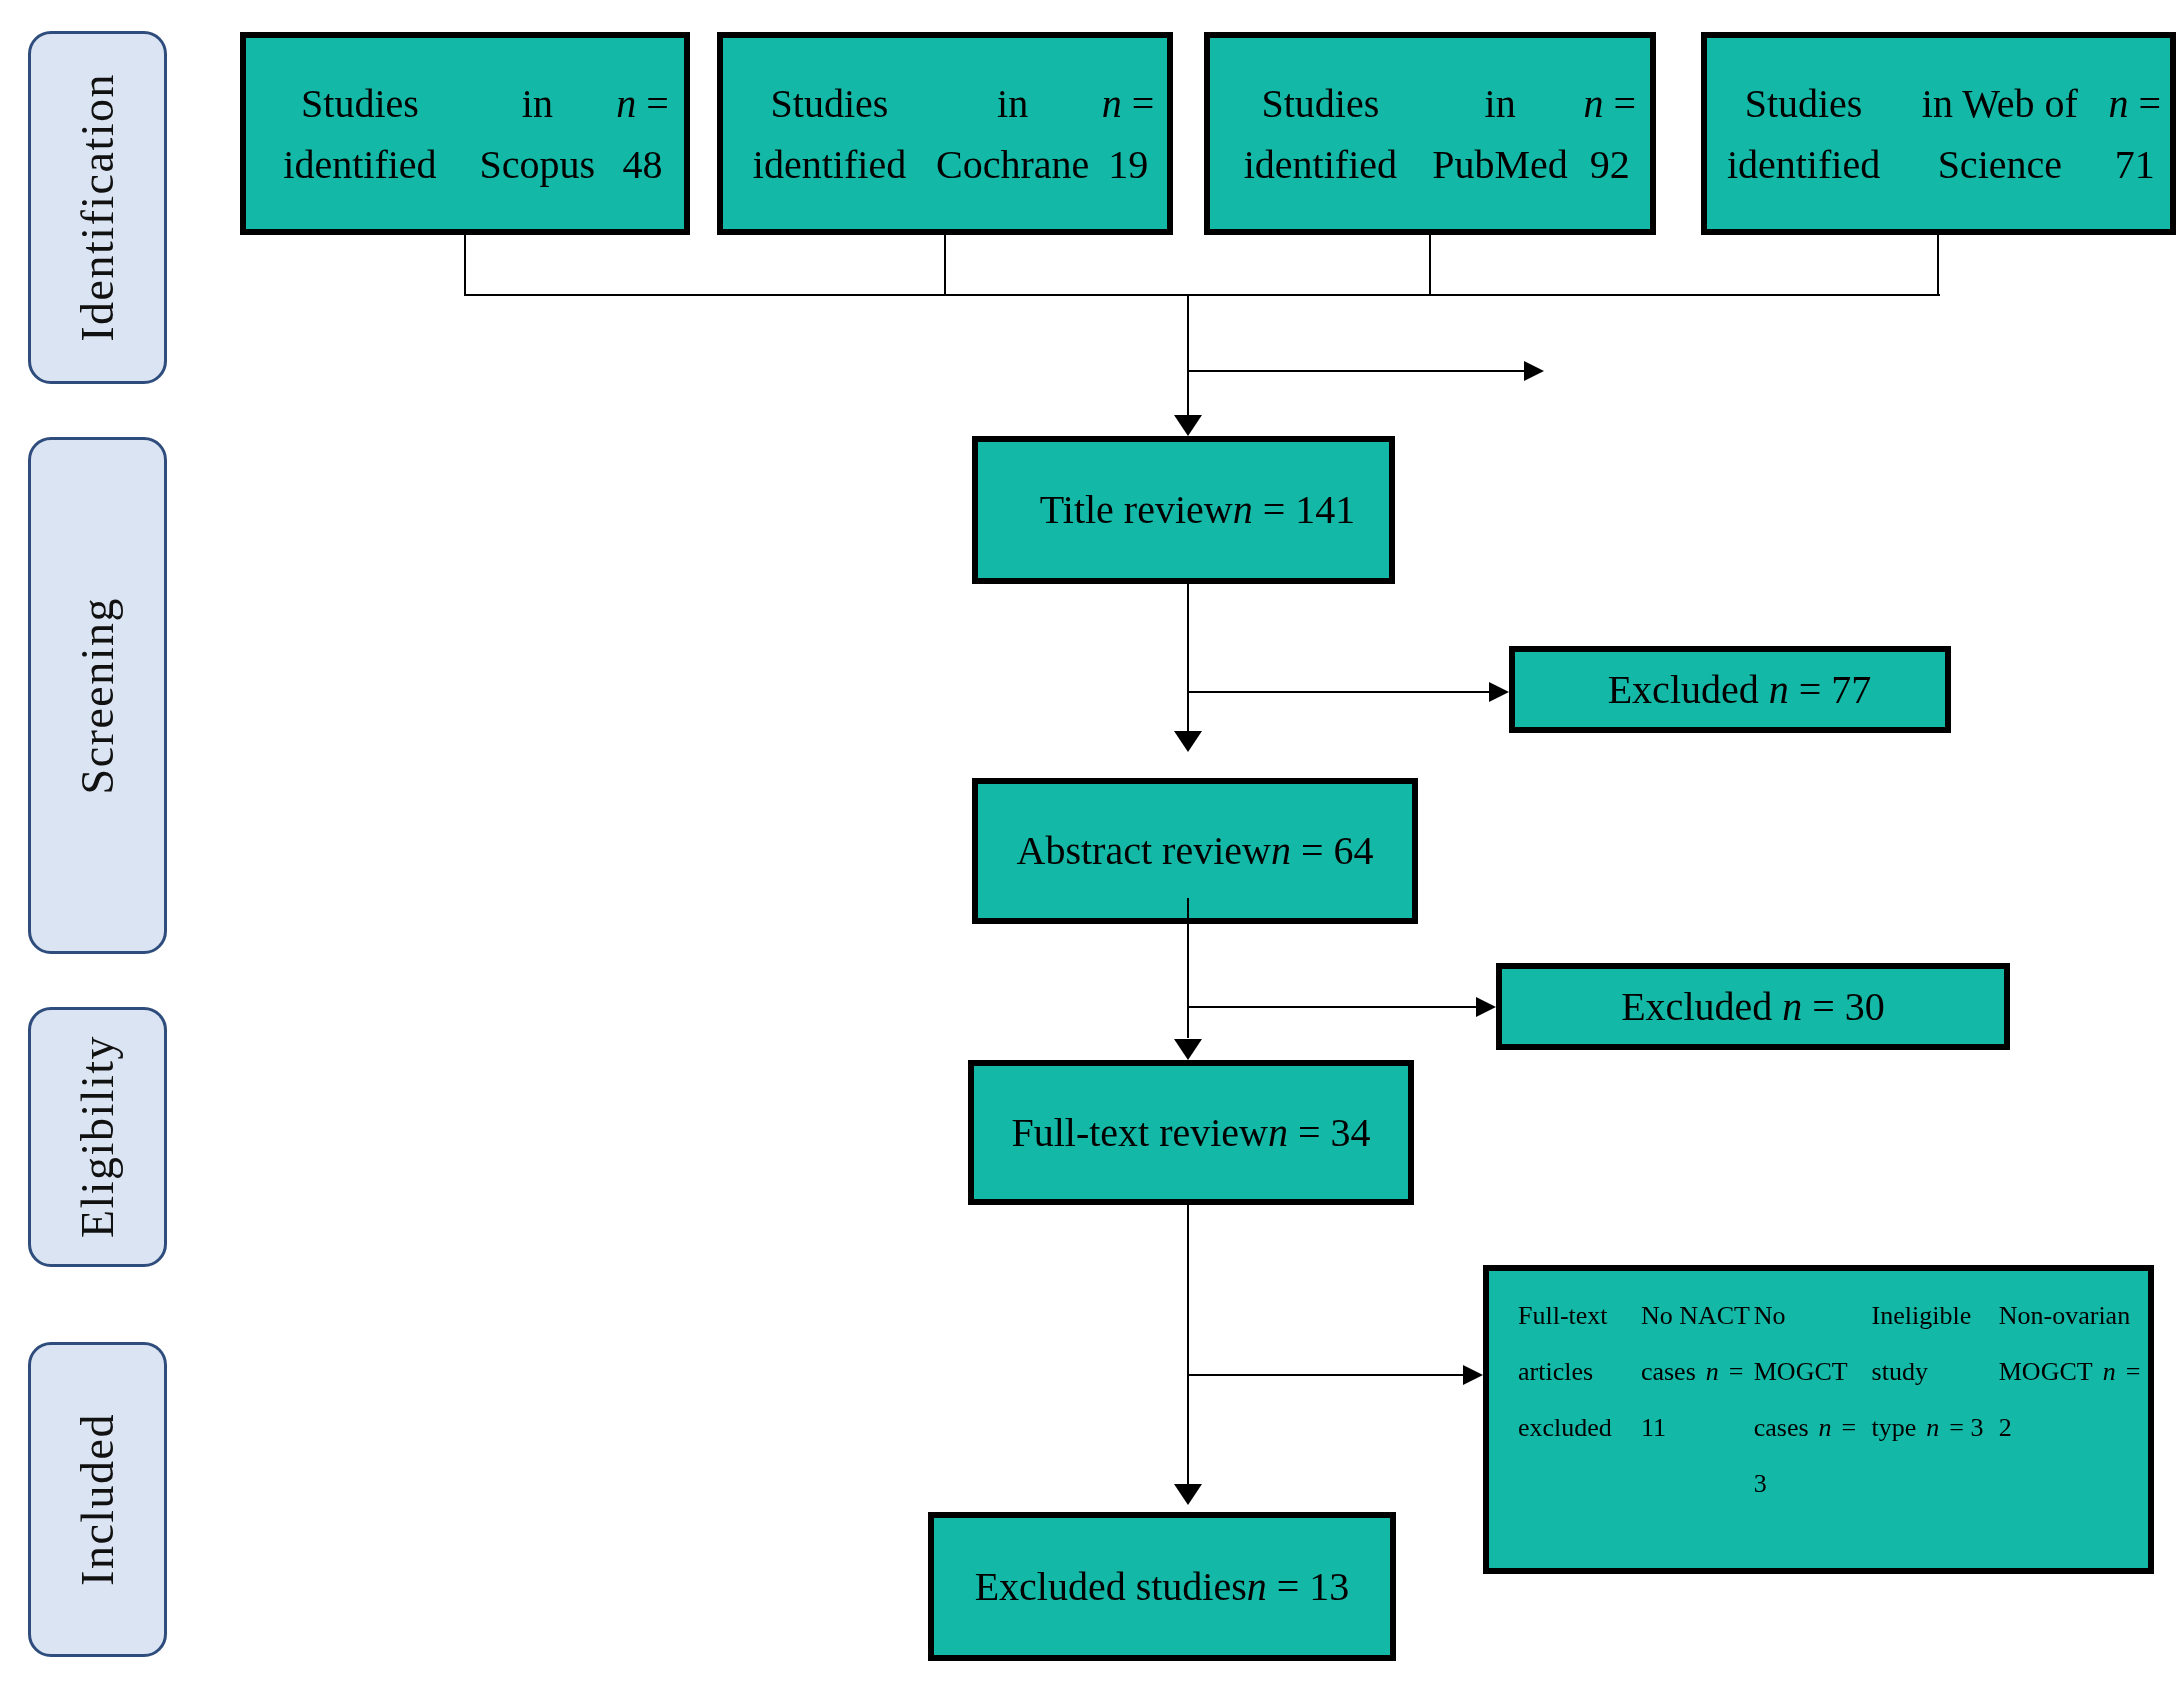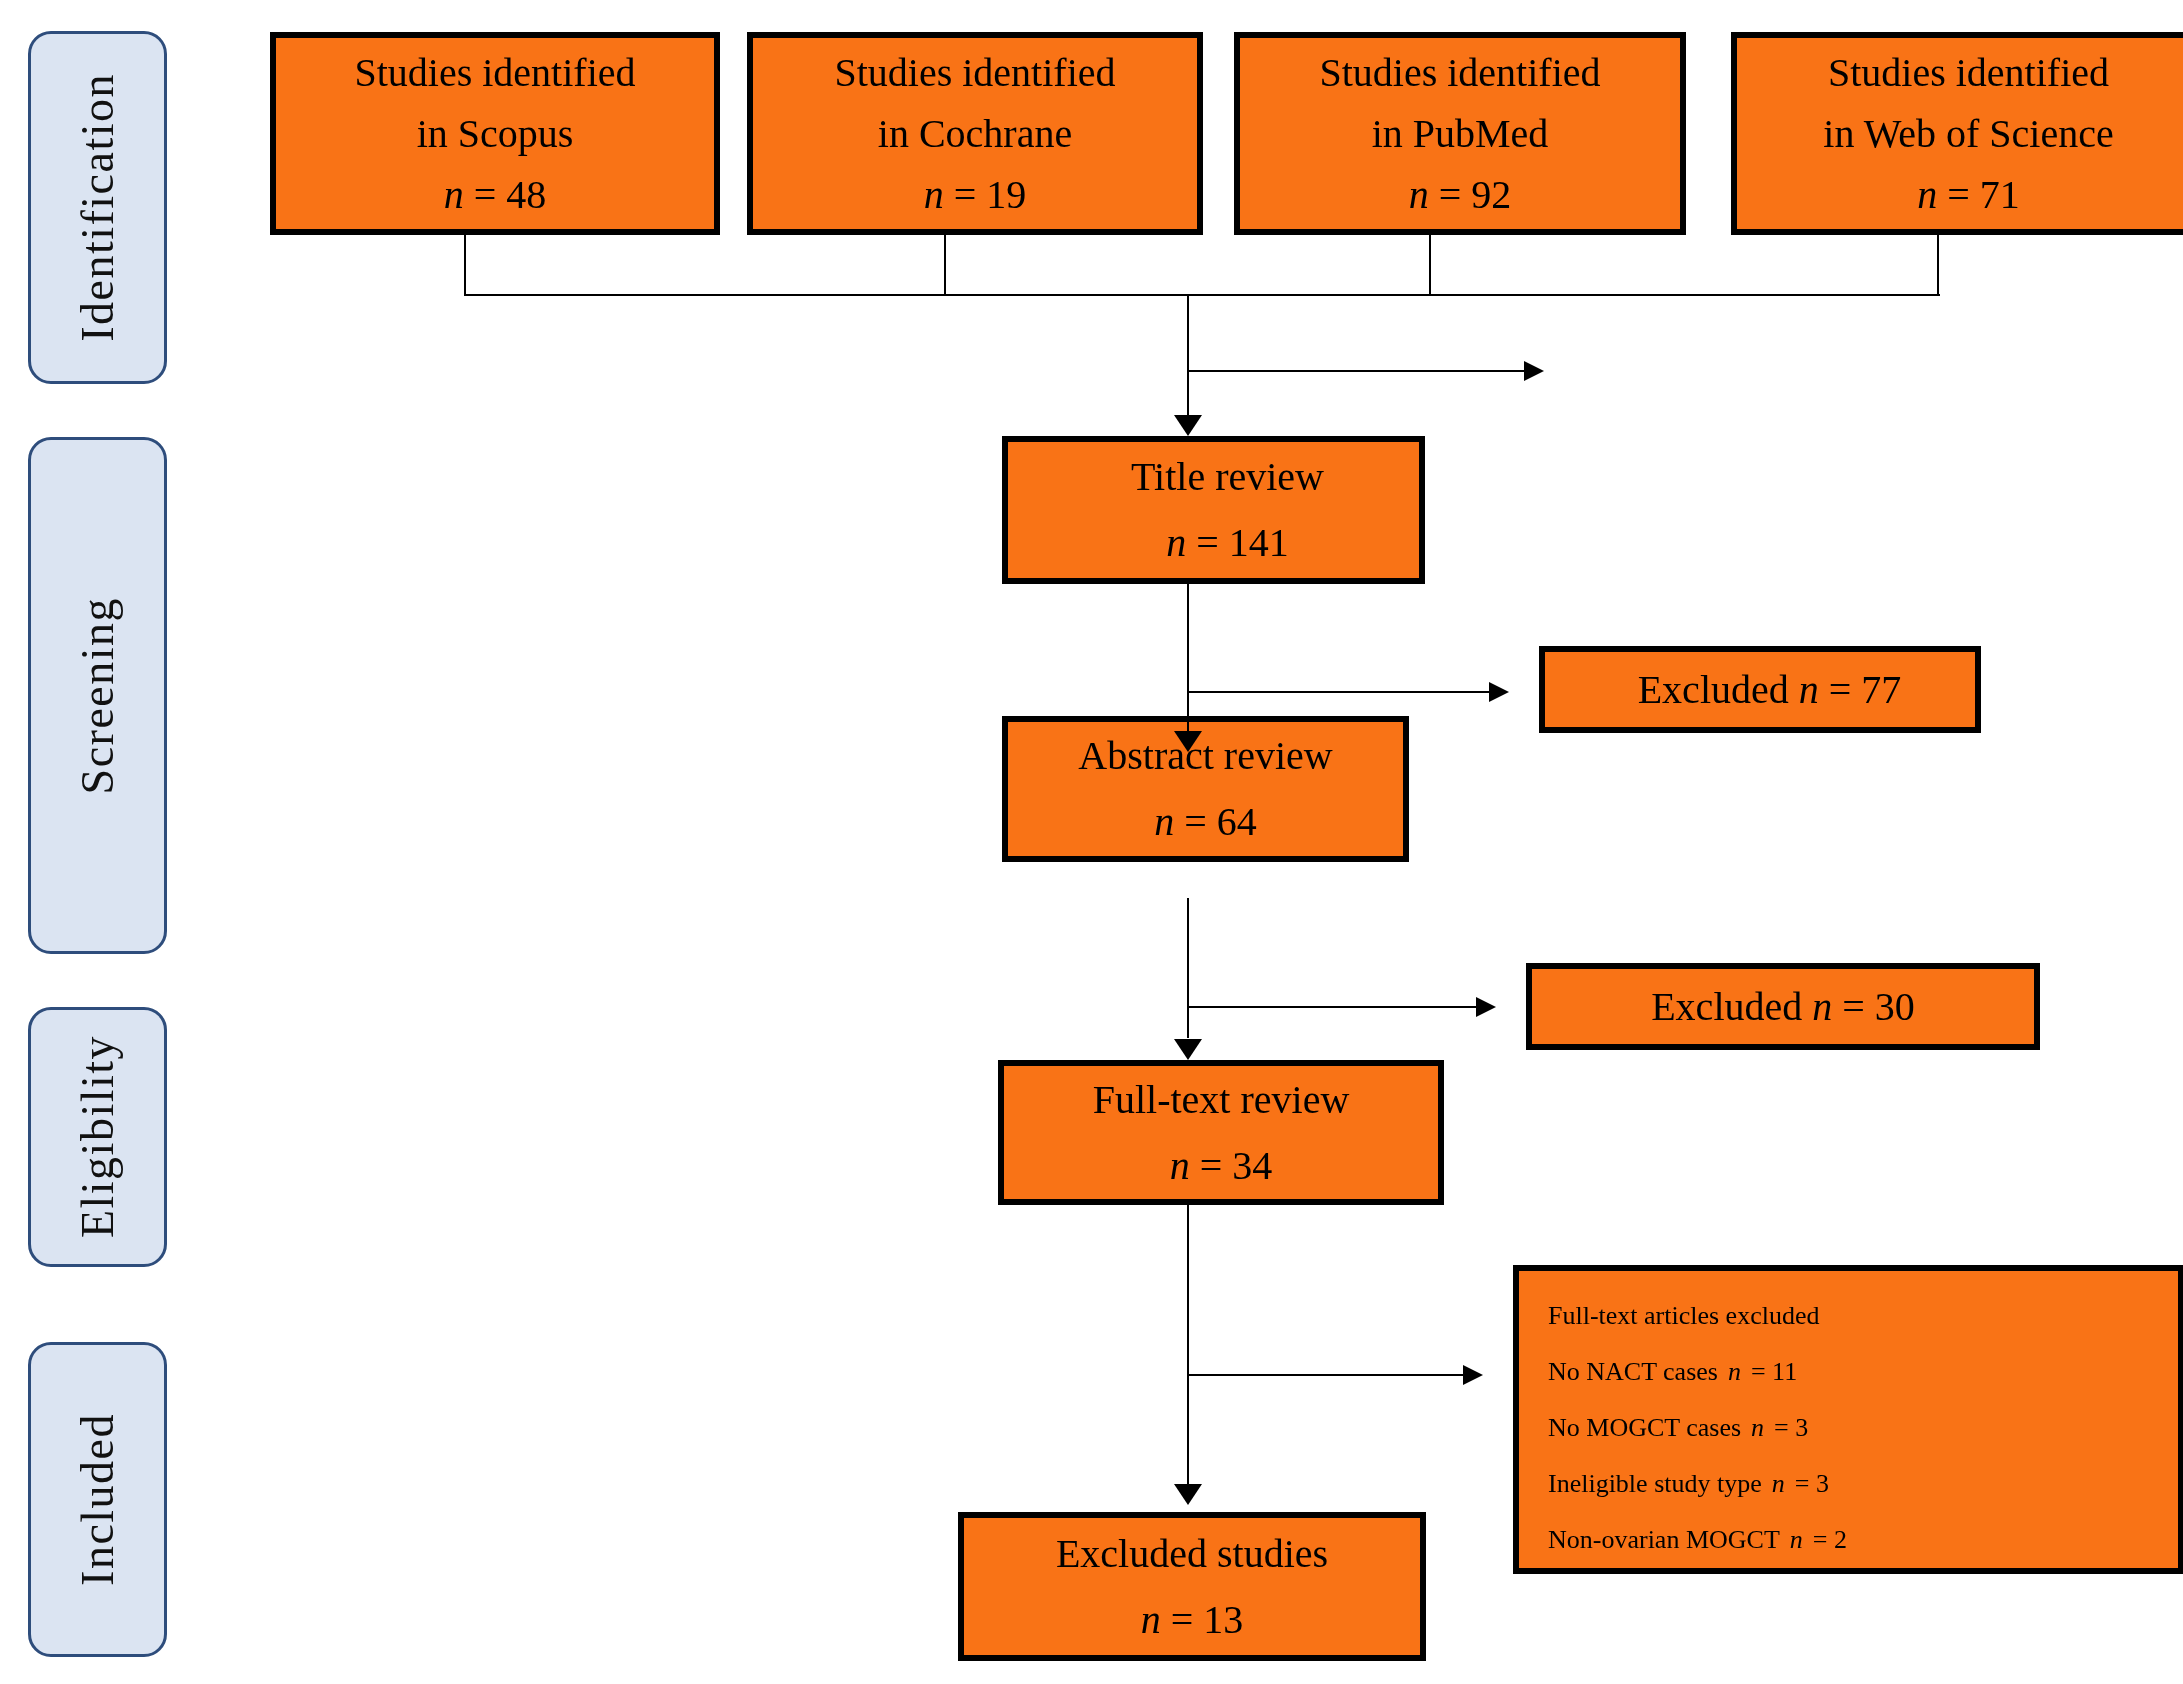--- a/index.html
+++ b/index.html
@@ -9,33 +9,33 @@
   .stage{position:absolute;left:28px;width:139px;background:#dbe4f2;
          border:3.1px solid #2e4d7c;border-radius:23px;box-sizing:border-box;
          display:flex;align-items:center;justify-content:center;}
   .stage span{writing-mode:vertical-rl;transform:rotate(180deg);
               font-size:46px;letter-spacing:1.5px;color:#111;white-space:nowrap;}
   #stage-identification{top:31px;height:353px;}
   #stage-screening{top:437px;height:517px;}
   #stage-eligibility{top:1007px;height:260px;}
   #stage-included{top:1342px;height:315px;}
   
-  .fbox{position:absolute;background:#f97316;border:6.1px solid #000;box-sizing:border-box;
-        display:flex;flex-direction:column;align-items:center;justify-content:center;
-        text-align:center;font-size:40px;margin-left:30px;}
+  .fbox{position:absolute;background:#14b8a6;border:6.1px solid #000;box-sizing:border-box;
+        display:flex;align-items:center;justify-content:center;
+        text-align:center;font-size:40px;}
   .fbox .ln{line-height:61px;}
   .two .ln{line-height:66px;}
   .nv{font-style:italic;}
   .nr{margin-left:10px;}
   #src-scopus  {left:240px; top:32px;width:450px;height:203px;}
   #src-cochrane{left:717px; top:32px;width:456px;height:203px;}
   #src-pubmed  {left:1204px;top:32px;width:452px;height:203px;}
   #src-wos     {left:1701px;top:32px;width:475px;height:203px;}
   #box-title   {left:972px;top:436px; width:423px;height:148px;padding-left:28px;}
-  #box-abstract{left:972px;top:716px; width:407px;height:146px;}
+  #box-abstract{left:972px;top:778px; width:446px;height:146px;}
   #box-fulltext{left:968px;top:1060px;width:446px;height:145px;}
   #box-included{left:928px;top:1512px;width:468px;height:149px;}
   #box-duplicated{left:1544px;top:327px; width:434px;height:85px;}
   #box-excl77  {left:1509px;top:646px; width:442px;height:87px;padding-left:19px;}
   #box-excl30  {left:1496px;top:963px;width:514px;height:87px;}
   #box-ftexcl  {left:1483px;top:1265px;width:671px;height:309px;
                 align-items:flex-start;justify-content:flex-start;
                 padding:17px 7.7px 0 29px;text-align:left;font-size:26px;}
   #box-ftexcl .ln{line-height:56px;}
   

